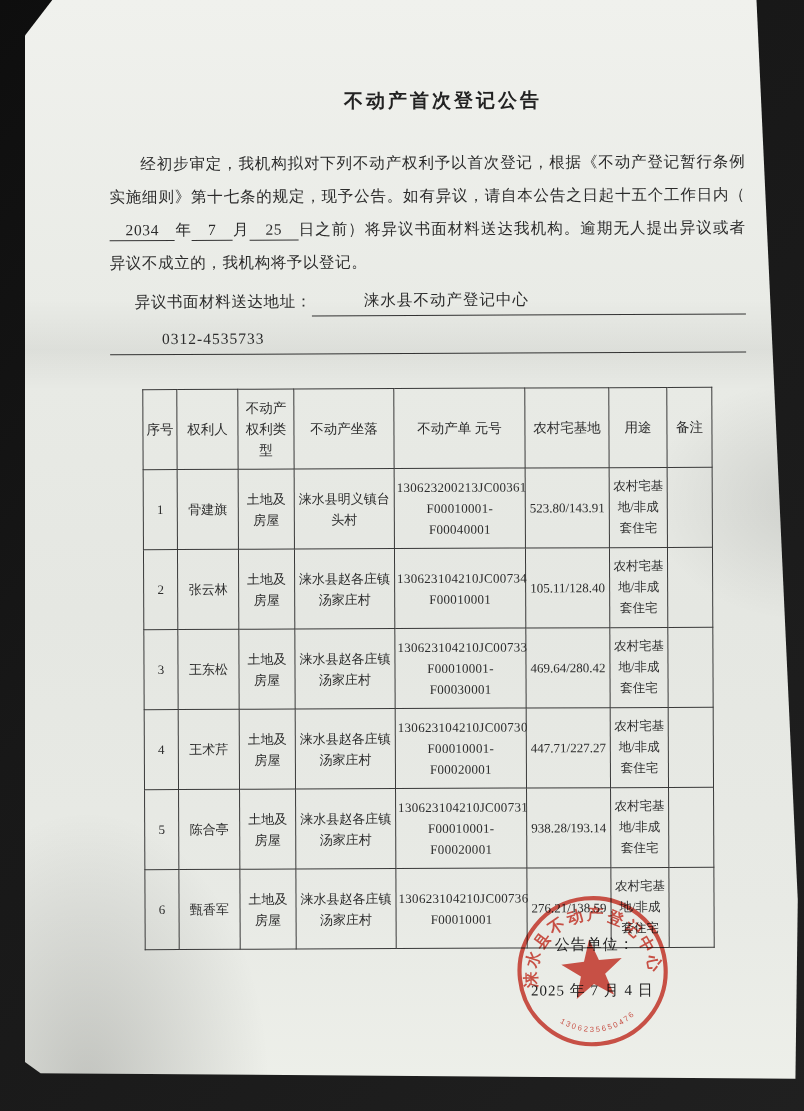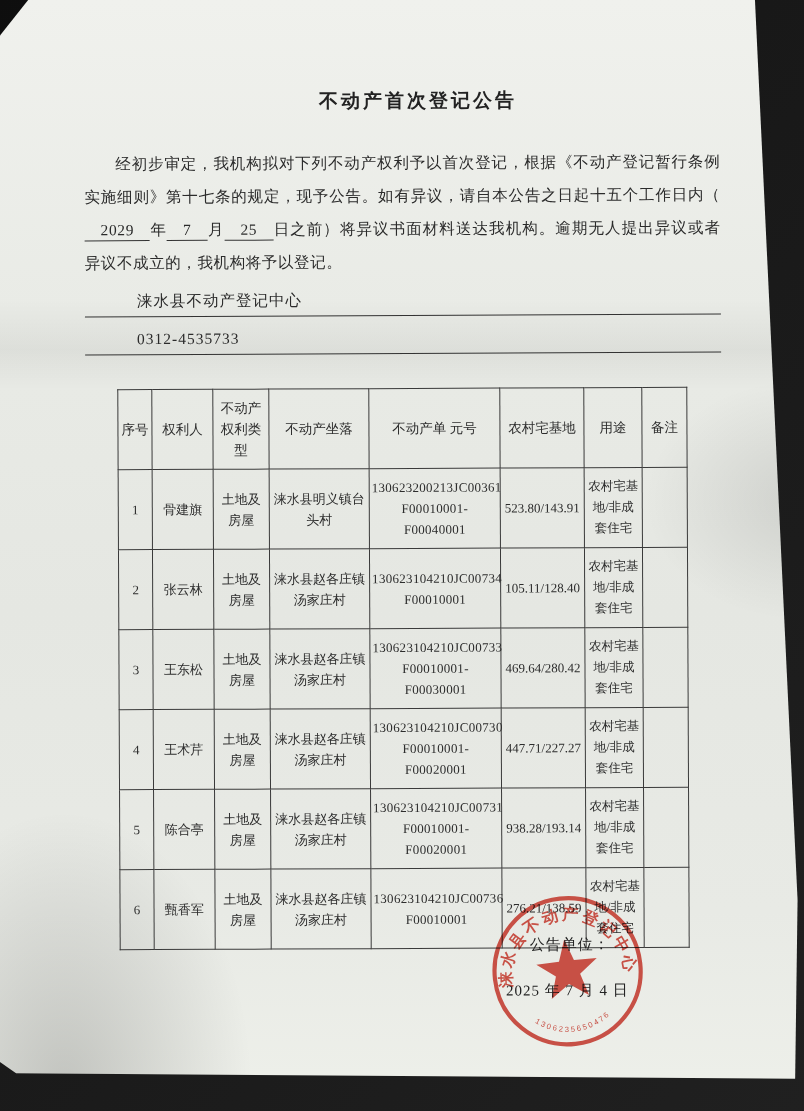--- a/index.html
+++ b/index.html
@@ -6,21 +6,21 @@
     --paper:#e9ebe6; --ink:#2f2f2f; --seal_red:#c23a2e; --background:#181818; --line:#3a3a3a;
   }
   *{margin:0;padding:0;box-sizing:border-box;}
   html,body{width:804px;height:1111px;overflow:hidden;}
   body{
     background:linear-gradient(135deg,#0e0e0e 0%, var(--background) 40%, #202020 100%);
     font-family:"Liberation Serif", serif;
     color:var(--ink);
     position:relative;
   }
-  .canvas{position:absolute;inset:0;}
+  .canvas{position:absolute;inset:0;margin-left:25px;}
   .paper{
     position:absolute;inset:0;
     background:
       radial-gradient(ellipse at 8% 98%, rgba(0,0,0,0.18) 0%, rgba(0,0,0,0) 18%),
       radial-gradient(ellipse at 100% 45%, rgba(0,0,0,0.10) 0%, rgba(0,0,0,0) 14%),
       linear-gradient(180deg,#f0f1ed 0%, #e9ebe6 28%, #e5e7e2 55%, #e8eae5 82%, #eef0ea 100%);
     clip-path:polygon(3.5% 0%, 93.9% 0%, 99.2% 81%, 98.9% 97.1%, 2% 96.6%, 0% 95.6%, 0% 3.2%);
   }
   .crease{
     position:absolute;left:0;top:300px;width:100%;height:90px;
@@ -77,24 +77,25 @@
 <div class="canvas">
   <div class="paper">
     <div class="crease"></div>
 
     <div class="content">
 
       <div class="doc-title">不动产首次登记公告</div>
 
       <div class="body-text">
         <div class="para">
-          <span>经初步审定，我机构拟对下列不动产权利予以首次登记，根据《不动产登记暂行条例实施细则》第十七条的规定，现予公告。如有异议，请自本公告之日起十五个工作日内（</span><span class="u-num">2029</span><span>年</span><span class="u-num">7</span><span>月</span><span class="u-num">25</span><span>日之前）</span><span>将异议书面材料送达我机构。逾期无人提出异议或者异议不成立的，我机构将予以登记。</span>
+          <span>经初步审定，我机构拟对下列不动产权利予以首次登记，根据《不动产登记暂行条例实施细则》第十七条的规定，现予公告。如有异议，请自本公告之日起十五个工作日内（</span><span class="u-num">2034</span><span>年</span><span class="u-num">7</span><span>月</span><span class="u-num">25</span><span>日之前）</span><span>将异议书面材料送达我机构。逾期无人提出异议或者异议不成立的，我机构将予以登记。</span>
         </div>
 
         <div class="fill-line">
+          <span class="fill-label">异议书面材料送达地址：</span>
           <span class="fill-value">涞水县不动产登记中心</span>
         </div>
 
         <div class="fill-line">
           <span class="fill-value">0312-4535733</span>
         </div>
       </div>
 
       <table class="reg">
         <colgroup>

